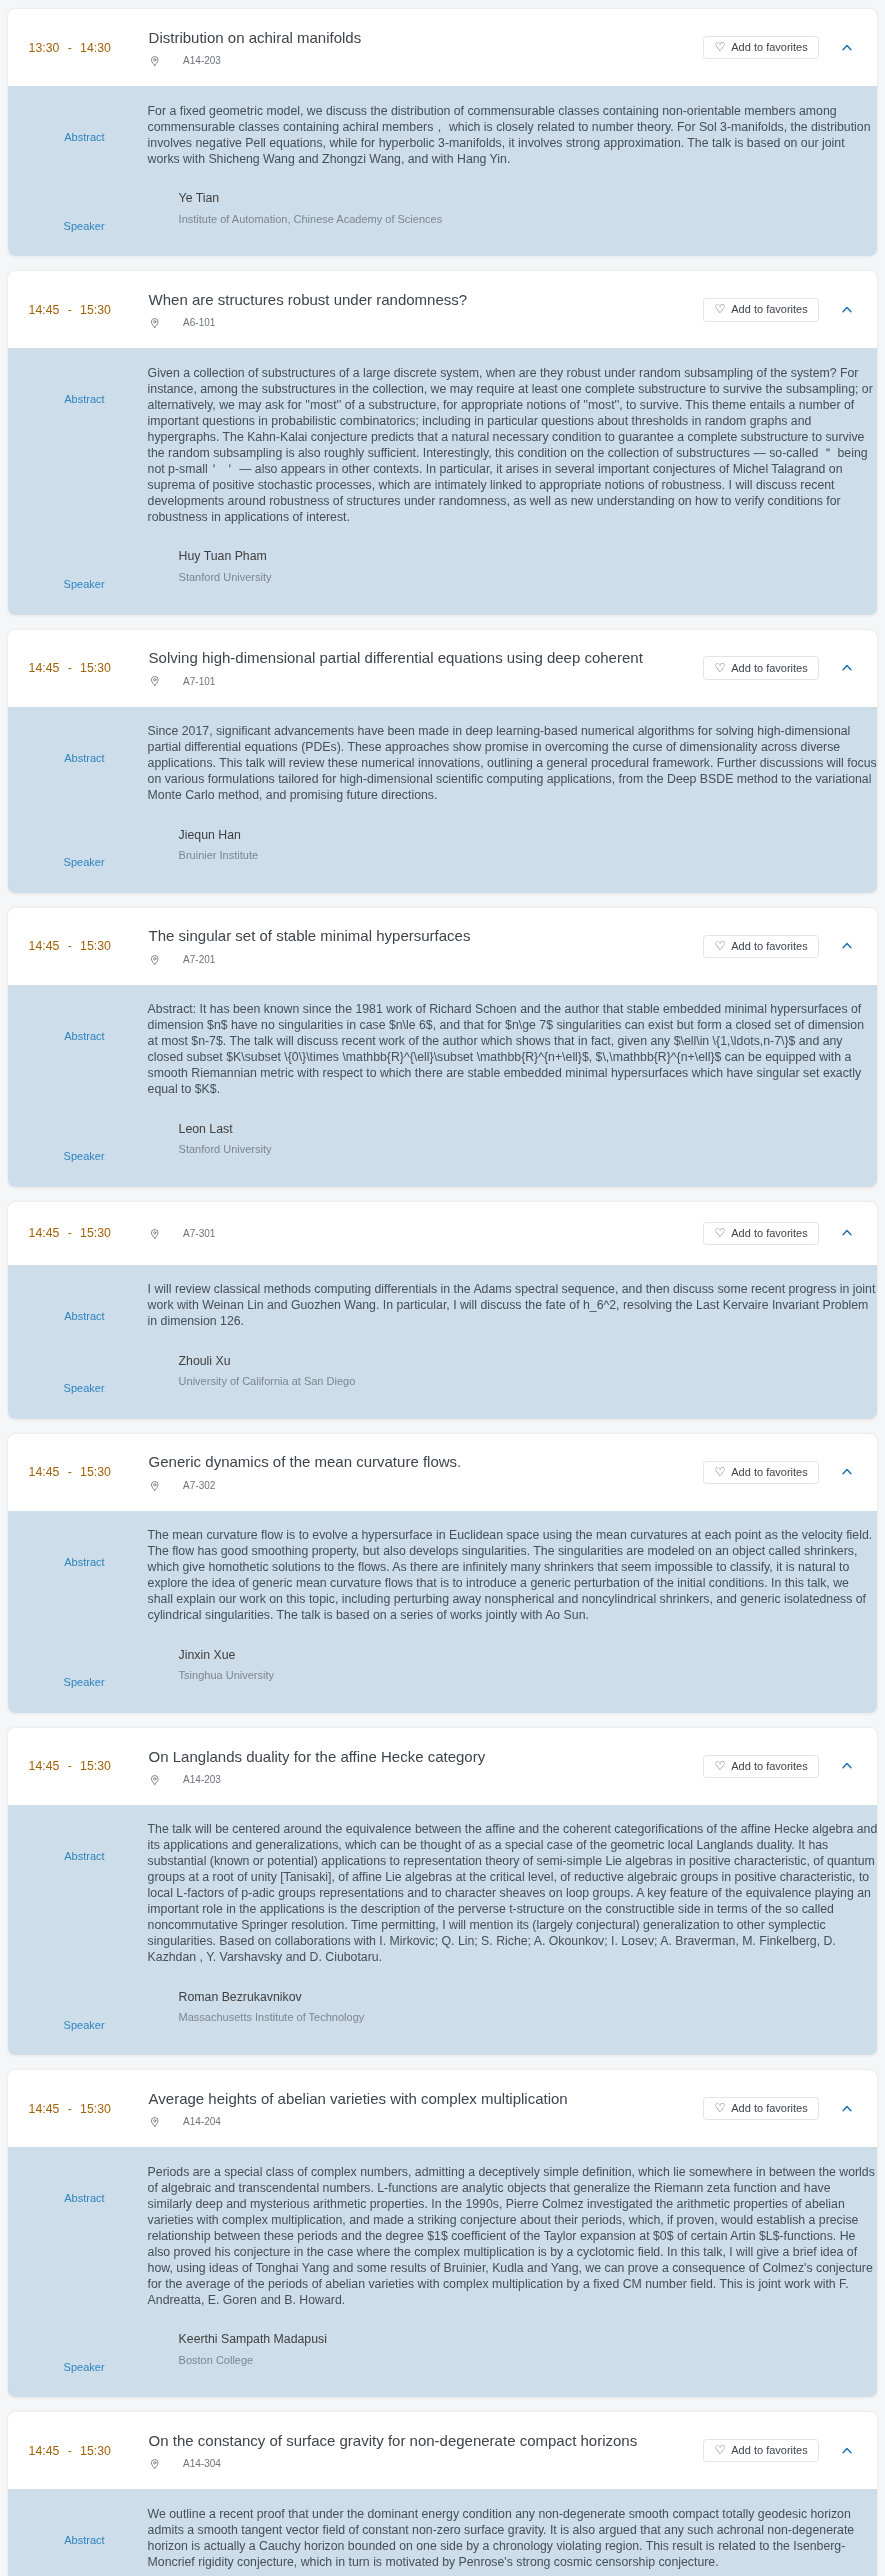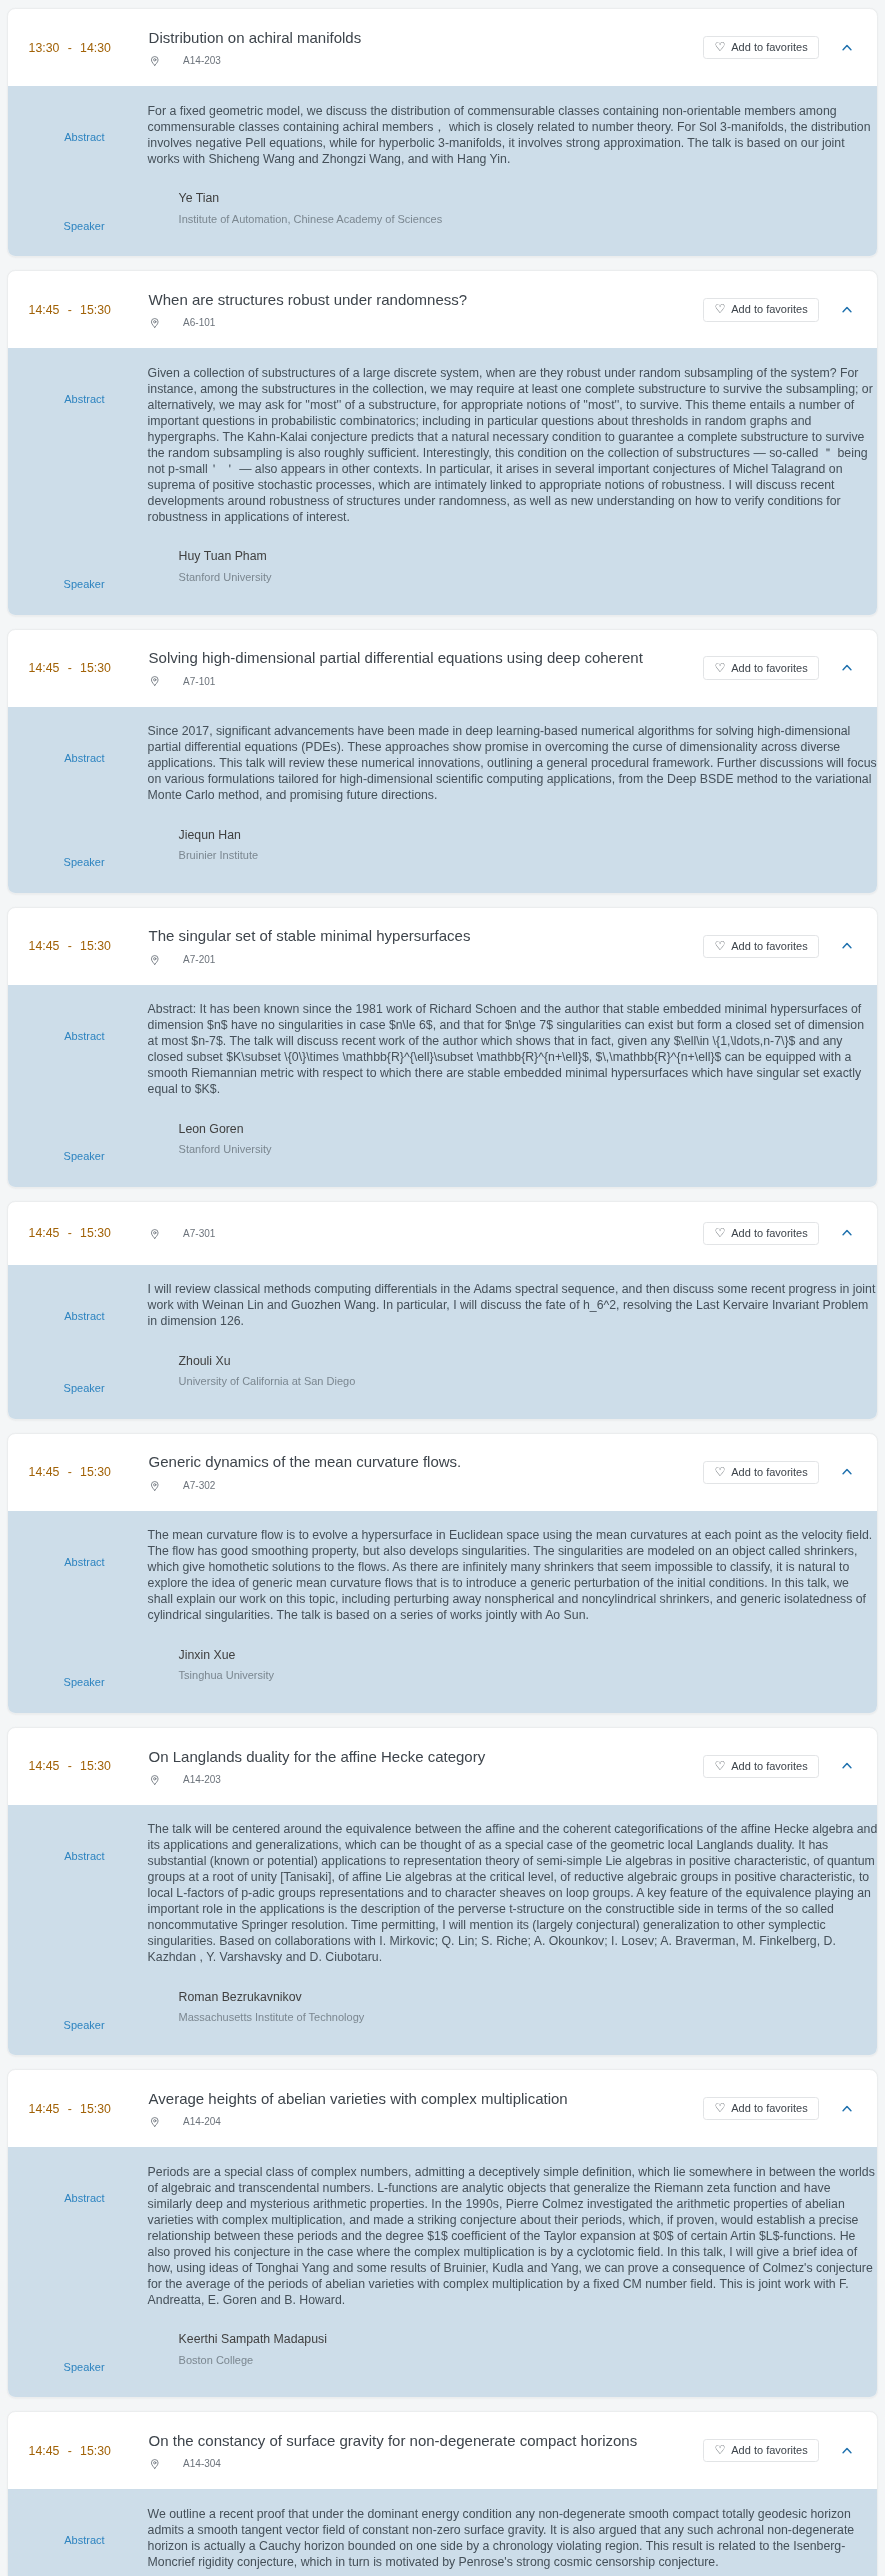--- a/index.html
+++ b/index.html
@@ -274,21 +274,21 @@
       </div>
     </div>
     <div class="card-details">
       <div class="detail-row">
         <div class="detail-label">Abstract</div>
         <div class="detail-content abstract-text">Abstract: It has been known since the 1981 work of Richard Schoen and the author that stable embedded minimal hypersurfaces of dimension $n$ have no singularities in case $n\le 6$, and that for $n\ge 7$ singularities can exist but form a closed set of dimension at most $n-7$. The talk will discuss recent work of the author which shows that in fact, given any $\ell\in \{1,\ldots,n-7\}$ and any closed subset $K\subset \{0\}\times \mathbb{R}^{\ell}\subset \mathbb{R}^{n+\ell}$, $\,\mathbb{R}^{n+\ell}$ can be equipped with a smooth Riemannian metric with respect to which there are stable embedded minimal hypersurfaces which have singular set exactly equal to $K$.</div>
       </div>
       <div class="detail-row speaker-row">
         <div class="detail-label">Speaker</div>
         <div class="detail-content">
-          <div class="speaker-name">Leon Goren</div>
+          <div class="speaker-name">Leon Last</div>
           <div class="speaker-affiliation">Stanford University</div>
         </div>
       </div>
     </div>
   </article>
 
   <article class="card">
     <div class="card-header">
       <div class="time">14:45 - 15:30</div>
       <div class="title-block">

